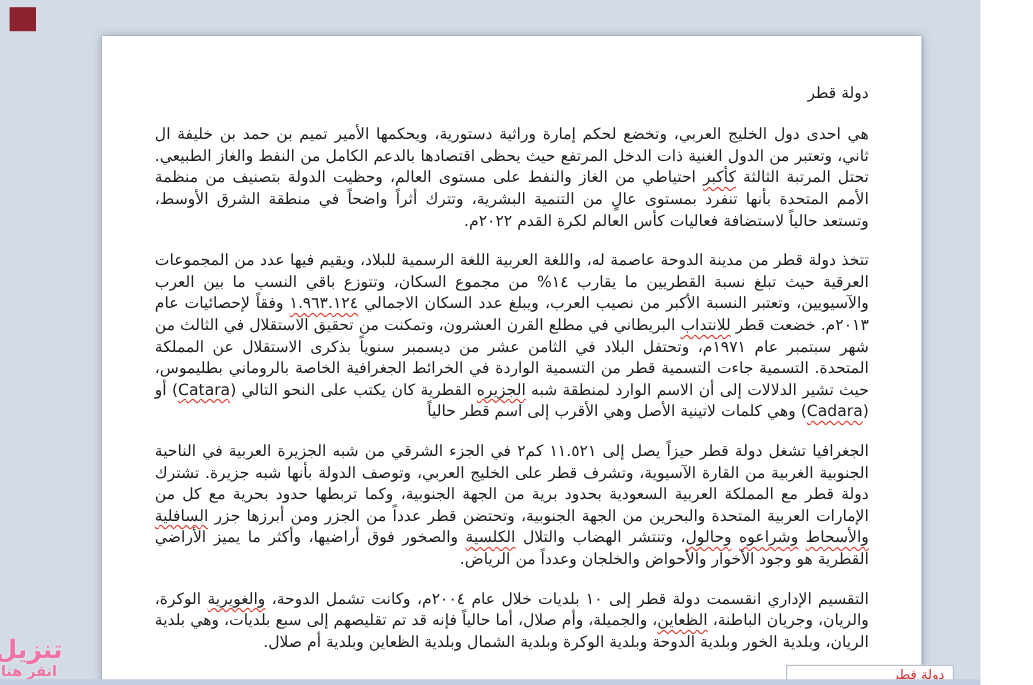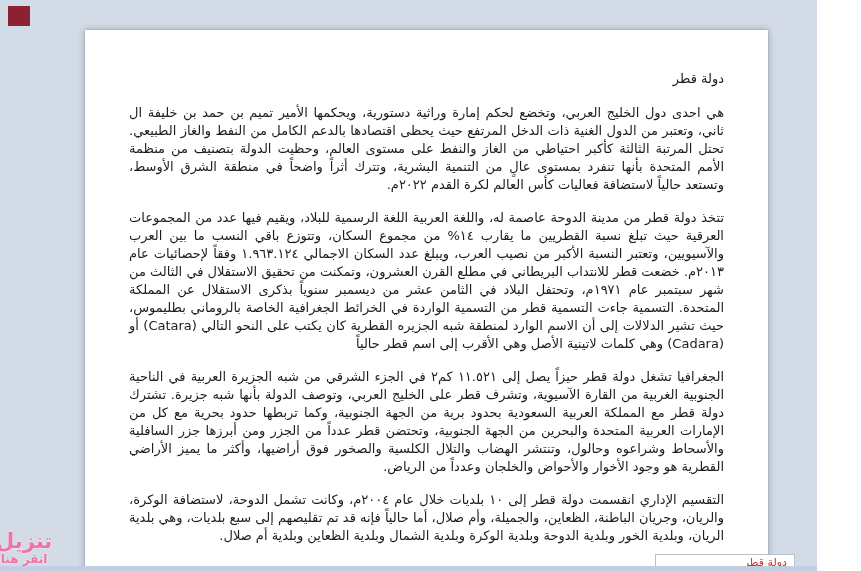--- a/index.html
+++ b/index.html
@@ -45,20 +45,21 @@
     font-size: 13px;
     font-weight: normal;
     margin: 0 0 16px 0;
     text-align: right;
   }
 
   .doc p { margin: 0 0 15px 0; }
 
   
   .sq {
+    text-decoration: underline;
     text-decoration-style: wavy;
     text-decoration-color: #e03c31;
     text-decoration-thickness: 1px;
     text-underline-offset: 3px;
   }
 
   
   .watermark {
     position: absolute;
     left: -4px; bottom: 4px;
@@ -104,21 +105,21 @@
 <div class="screen">
 
   <div class="corner-marker"></div>
 
   <div class="page">
     <div class="doc">
       <h1>دولة قطر</h1>
       <p>هي احدى دول الخليج العربي، وتخضع لحكم إمارة وراثية دستورية، ويحكمها الأمير تميم بن حمد بن خليفة ال ثاني، وتعتبر من الدول الغنية ذات الدخل المرتفع حيث يحظى اقتصادها بالدعم الكامل من النفط والغاز الطبيعي. تحتل المرتبة الثالثة <span class="sq">كأكبر</span> احتياطي من الغاز والنفط على مستوى العالم، وحظيت الدولة بتصنيف من منظمة الأمم المتحدة بأنها تنفرد بمستوى عالٍ من التنمية البشرية، وتترك أثراً واضحاً في منطقة الشرق الأوسط، وتستعد حالياً لاستضافة فعاليات كأس العالم لكرة القدم ٢٠٢٢م.</p>
       <p>تتخذ دولة قطر من مدينة الدوحة عاصمة له، واللغة العربية اللغة الرسمية للبلاد، ويقيم فيها عدد من المجموعات العرقية حيث تبلغ نسبة القطريين ما يقارب ١٤% من مجموع السكان، وتتوزع باقي النسب ما بين العرب والآسيويين، وتعتبر النسبة الأكبر من نصيب العرب، ويبلغ عدد السكان الاجمالي <span class="sq">١.٩٦٣.١٢٤</span> وفقاً لإحصائيات عام ٢٠١٣م. خضعت قطر <span class="sq">للانتداب</span> البريطاني في مطلع القرن العشرون، وتمكنت من تحقيق الاستقلال في الثالث من شهر سبتمبر عام ١٩٧١م، وتحتفل البلاد في الثامن عشر من ديسمبر سنوياً بذكرى الاستقلال عن المملكة المتحدة. التسمية جاءت التسمية قطر من التسمية الواردة في الخرائط الجغرافية الخاصة بالروماني بطليموس، حيث تشير الدلالات إلى أن الاسم الوارد لمنطقة شبه <span class="sq">الجزيره</span> القطرية كان يكتب على النحو التالي (<span class="sq">Catara</span>) أو (<span class="sq">Cadara</span>) وهي كلمات لاتينية الأصل وهي الأقرب إلى اسم قطر حالياً</p>
       <p>الجغرافيا تشغل دولة قطر حيزاً يصل إلى ١١.٥٢١ كم٢ في الجزء الشرقي من شبه الجزيرة العربية في الناحية الجنوبية الغربية من القارة الآسيوية، وتشرف قطر على الخليج العربي، وتوصف الدولة بأنها شبه جزيرة. تشترك دولة قطر مع المملكة العربية السعودية بحدود برية من الجهة الجنوبية، وكما تربطها حدود بحرية مع كل من الإمارات العربية المتحدة والبحرين من الجهة الجنوبية، وتحتضن قطر عدداً من الجزر ومن أبرزها جزر <span class="sq">السافلية</span> <span class="sq">والأسحاط</span> <span class="sq">وشراعوه</span> <span class="sq">وحالول</span>، وتنتشر الهضاب والتلال <span class="sq">الكلسية</span> والصخور فوق أراضيها، وأكثر ما يميز الأراضي القطرية هو وجود الأخوار والأحواض والخلجان وعدداً من الرياض.</p>
-      <p>التقسيم الإداري انقسمت دولة قطر إلى ١٠ بلديات خلال عام ٢٠٠٤م، وكانت تشمل الدوحة، <span class="sq">لاستضافة</span> الوكرة، والريان، وجريان الباطنة، <span class="sq">الظعاين</span>، والجميلة، وأم صلال، أما حالياً فإنه قد تم تقليصهم إلى سبع بلديات، وهي بلدية الريان، وبلدية الخور وبلدية الدوحة وبلدية الوكرة وبلدية الشمال وبلدية الظعاين وبلدية أم صلال.</p>
+      <p>التقسيم الإداري انقسمت دولة قطر إلى ١٠ بلديات خلال عام ٢٠٠٤م، وكانت تشمل الدوحة، <span class="sq">والغويرية</span> الوكرة، والريان، وجريان الباطنة، <span class="sq">الظعاين</span>، والجميلة، وأم صلال، أما حالياً فإنه قد تم تقليصهم إلى سبع بلديات، وهي بلدية الريان، وبلدية الخور وبلدية الدوحة وبلدية الوكرة وبلدية الشمال وبلدية الظعاين وبلدية أم صلال.</p>
     </div>
   </div>
 
   <div class="watermark">
     <div class="w-big">تنزيل</div>
     <div class="w-small">انقر هنا</div>
   </div>
 
   <div class="link-popup">
     <span>دولة قطر</span>

